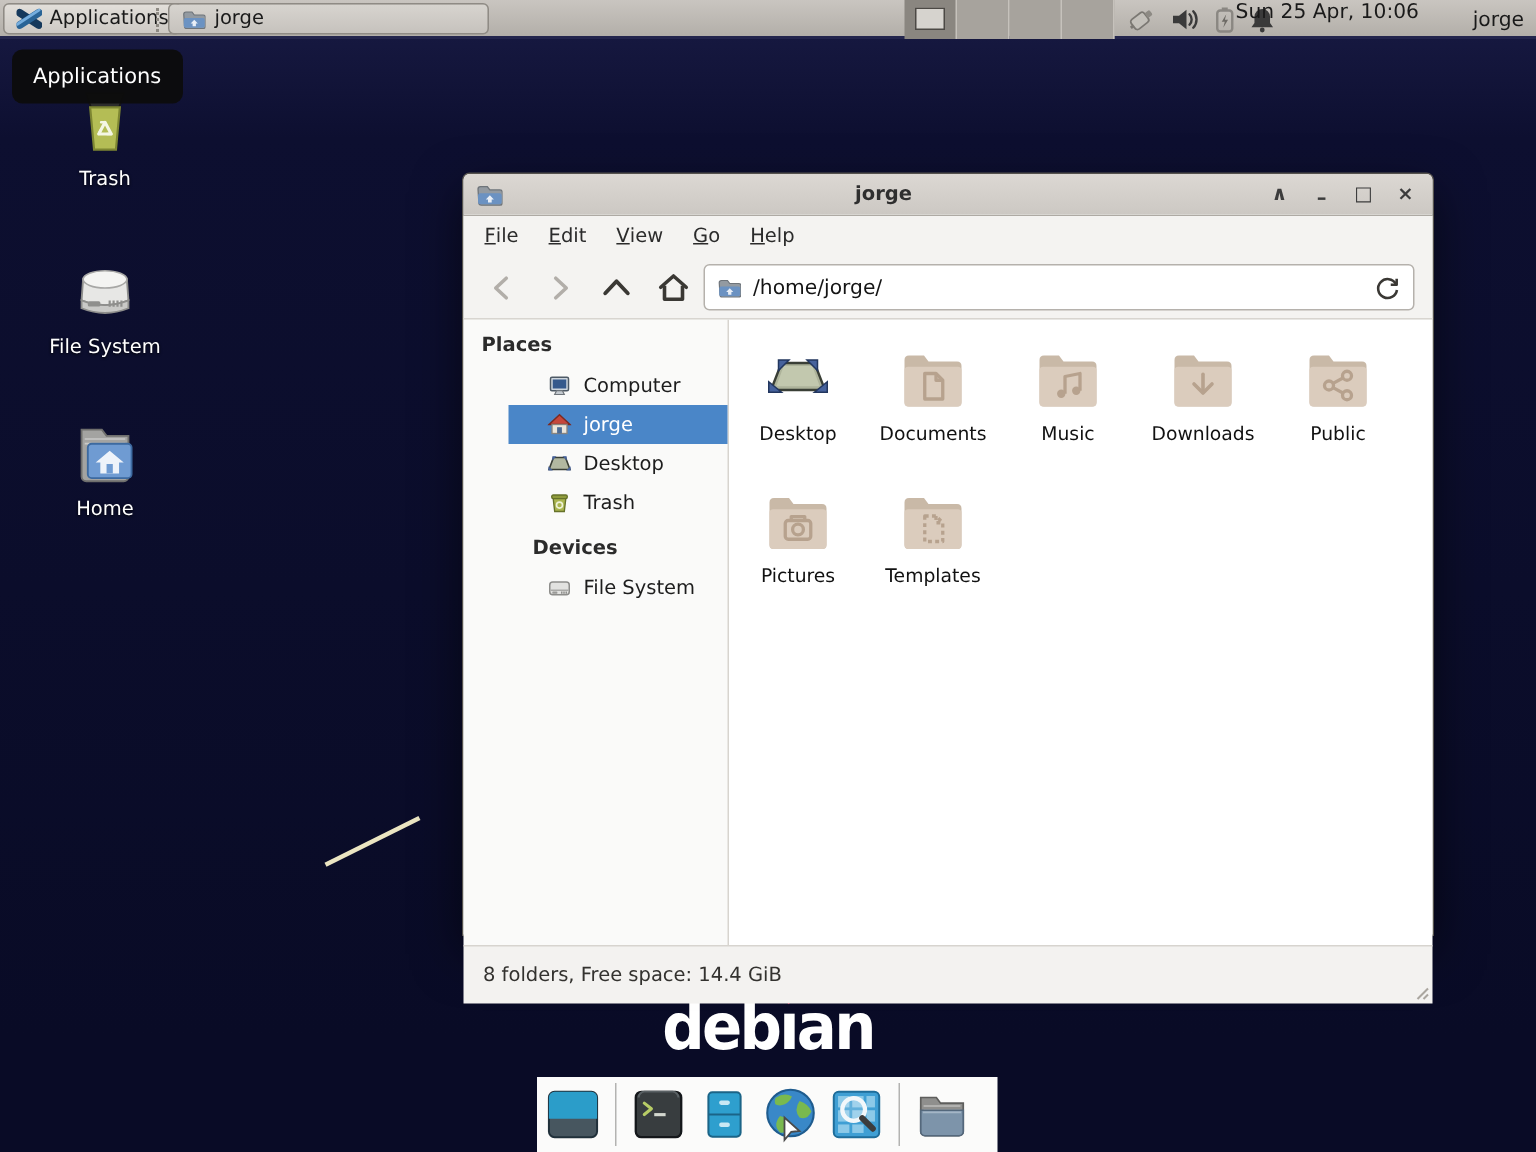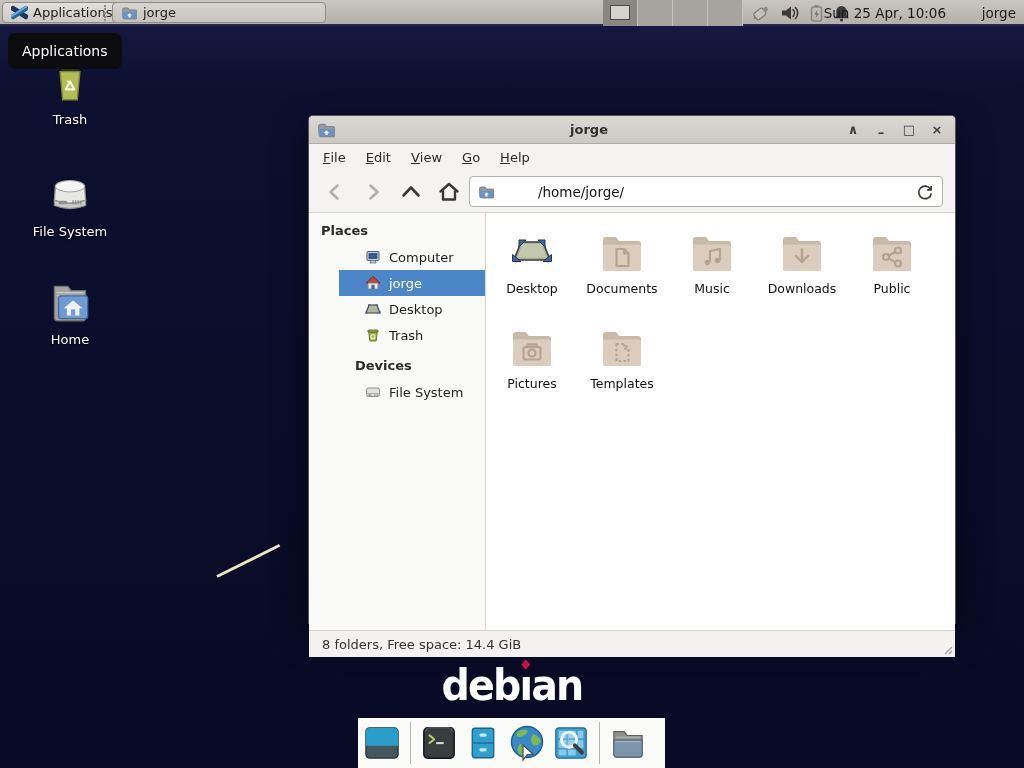--- a/index.html
+++ b/index.html
@@ -16,21 +16,21 @@
   .apps-btn { left:2px; gap:5px; }
   .task-btn { left:112px; width:214px; gap:6px; background:linear-gradient(#d7d4cf,#c6c2bd); }
   .handle { position:absolute; left:104px; top:5px; width:5px; height:16px;
             border-left:2px dotted #8d8982; }
   .switcher { position:absolute; left:603px; top:0; height:26px; display:flex; }
   .ws { width:35px; height:26px; background:#a7a39d; border-right:1px solid #c6c2bc; position:relative; }
   .ws.active { background:#8a8680; }
   .ws.active .mini-win { position:absolute; left:7px; top:5px; width:20px; height:15px;
                          background:#d6d3ce; border:1px solid #4c4945; }
   .tray { position:absolute; left:750px; top:0; height:26px; display:flex; align-items:center; gap:9px; }
-  .clock { position:absolute; right:78px; top:0; height:26px; display:flex; align-items:center;
+  .clock { position:absolute; right:78px; top:0; height:26px; display:flex; 
            font-size:13.5px; color:#1a1a1a; }
   .whoami { position:absolute; right:8px; top:0; height:26px; display:flex; align-items:center;
             font-size:13.5px; color:#1a1a1a; }
 
   
   .tooltip { position:absolute; left:8px; top:33px; background:rgba(12,12,12,.96); color:#fff;
              font-size:14px; padding:10px 14px; border-radius:7px; z-index:60; }
 
   
   .dico { position:absolute; left:10px; width:120px; display:flex; flex-direction:column;
@@ -55,34 +55,34 @@
   .menubar { height:26px; background:#f4f3f1; display:flex; align-items:center; padding-left:4px; }
   .menu-item { padding:0 10px; font-size:13px; color:#2b2b2b; height:100%; display:flex; align-items:center; }
   .menu-item .mn { text-decoration:underline; }
   .toolbar { height:43px; background:#f4f3f1; border-bottom:1px solid #d8d5d0; position:relative; }
   .tbtn { position:absolute; top:6px; width:32px; height:31px; display:flex; align-items:center;
           justify-content:center; border-radius:4px; }
   .pathfield { position:absolute; left:160px; top:6px; right:12px; height:31px; background:#fff;
                border:1px solid #b5b1ac; border-radius:4px; display:flex; align-items:center;
                padding:0 8px; gap:8px; }
   .pathfield input { flex:1; border:none; outline:none; font-family:"DejaVu Sans",sans-serif;
-                     font-size:13.5px; color:#141414; background:transparent;margin-left:36px; }
+                     font-size:13.5px; color:#141414; background:transparent; }
   .fm-body { display:flex; height:417px; }
   .sidebar { width:177px; background:#fafaf9; border-right:1px solid #d7d4cf; padding-top:8px; }
   .side-h { font-size:13px; font-weight:bold; color:#2b2b2b; padding:2px 0 6px 12px; }
   .side-h.dev { padding-top:10px;margin-left:34px; }
   .srow { height:26px; display:flex; align-items:center; gap:8px; padding-left:26px;
           font-size:13px; color:#1d1d1d;margin-left:30px; }
   .srow.sel { background:#4a86c8; color:#fff; }
   .mainarea { flex:1; background:#fff; padding:13px 0 0 1px; display:flex; flex-wrap:wrap;
               align-content:flex-start; }
   .fitem { width:90px; height:95px; display:flex; flex-direction:column; align-items:center; }
   .fitem .ibox { width:52px; height:52px; display:flex; align-items:center; justify-content:center; }
   .fitem .flbl { margin-top:3px; font-size:12.5px; color:#111; }
-  .statusbar { height:27px; background:#f3f2f0; border-top:1px solid #d7d4cf; display:flex;
+  .statusbar { height:39px; background:#f3f2f0; border-top:1px solid #d7d4cf; display:flex;
                align-items:center; padding-left:13px; font-size:13px; color:#33322f; position:relative; }
   .grip { position:absolute; right:2px; bottom:2px; }
 
   
   .debian { position:absolute; left:412px; top:660px; width:200px; text-align:center;
             color:#fff; font-size:43px; font-weight:600; letter-spacing:-2px;
             transform:scaleX(.92); z-index:5; }
   .debian .iwrap { position:relative; display:inline-block; }
   .debian .diamond { position:absolute; left:50%; top:1px; width:7px; height:7px;
                      background:#ce1048; transform:translateX(-50%) rotate(45deg); }

